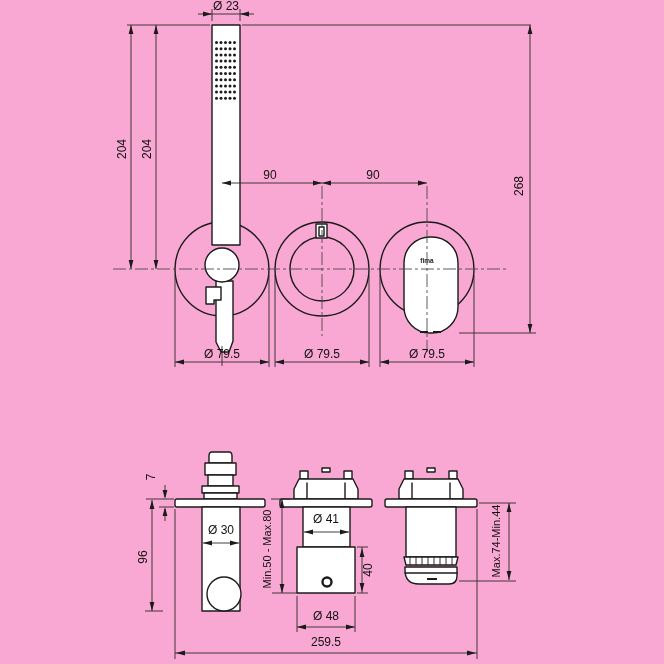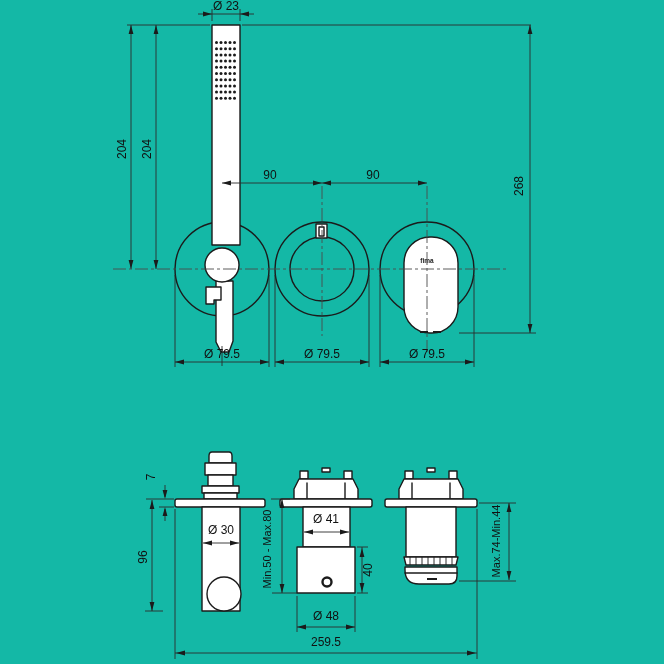--- a/index.html
+++ b/index.html
@@ -1,16 +1,16 @@
 <!DOCTYPE html>
 <html><head>
 <meta charset="utf-8">
 <style>
   html,body{margin:0;padding:0;background:#fff;}
-  .canvas{position:relative;width:664px;height:664px;background:#14b8a6;overflow:hidden;
+  .canvas{position:relative;width:664px;height:664px;background:#f9a8d4;overflow:hidden;
           font-family:"Liberation Sans", sans-serif;}
   svg{display:block}
   .ol  {fill:none;stroke:#1b1b1b;stroke-width:1.4;stroke-linejoin:round;stroke-linecap:round;}
   .olf {fill:#ffffff;stroke:#1b1b1b;stroke-width:1.4;stroke-linejoin:round;}
   .tl  {fill:none;stroke:#2a2a2a;stroke-width:0.9;}
   .cl  {fill:none;stroke:#4a4a4a;stroke-width:0.9;stroke-dasharray:13 3 3 3;}
   .dash{fill:none;stroke:#1b1b1b;stroke-width:2;}
   .tick{fill:none;stroke:#1b1b1b;stroke-width:0.9;}
   .screw{fill:#ffffff;stroke:#1b1b1b;stroke-width:2.4;}
   .dim {font-family:"Liberation Sans", sans-serif;font-size:12px;fill:#111;text-anchor:middle;}

